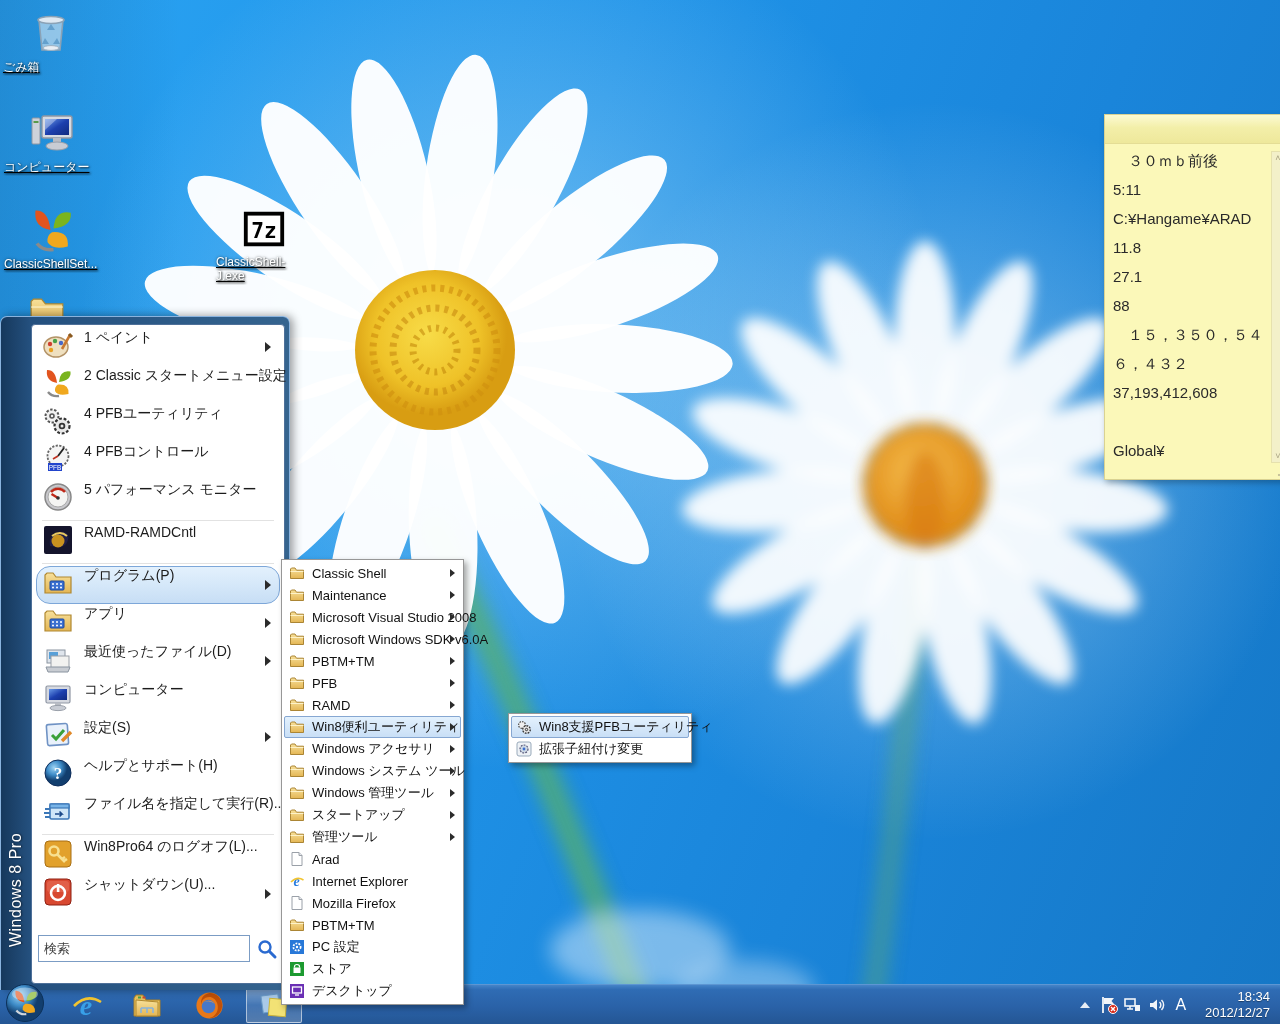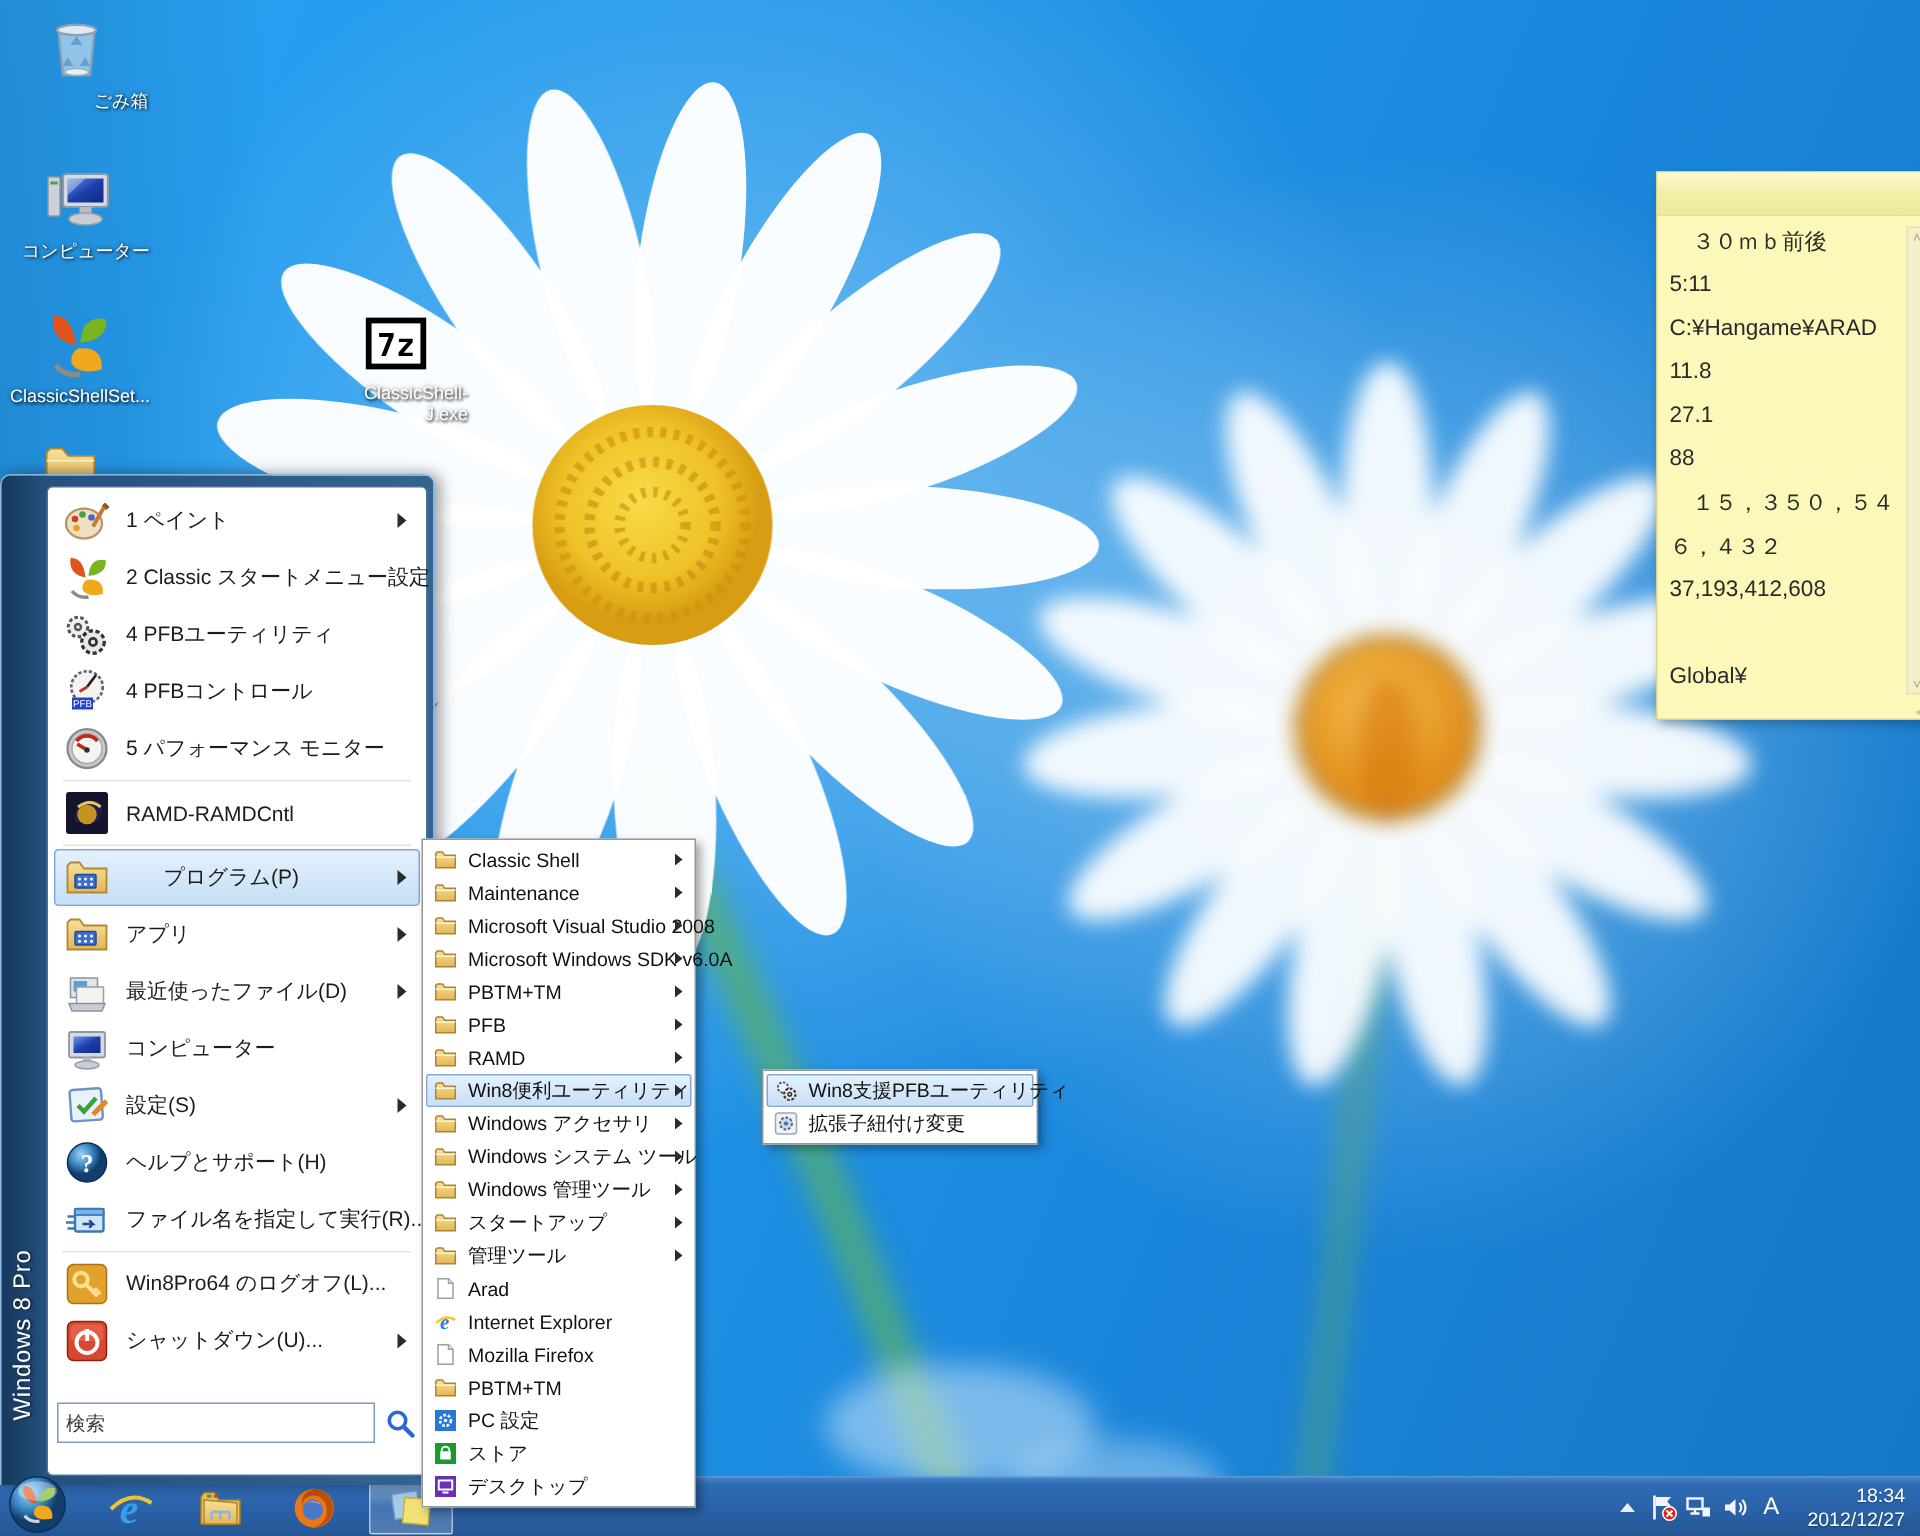--- a/index.html
+++ b/index.html
@@ -12,21 +12,21 @@
     background:
       radial-gradient(circle at 40% 33%, rgba(195,232,252,.50), rgba(195,232,252,0) 42%),
       radial-gradient(circle at 73% 46%, rgba(225,242,252,.45), rgba(225,242,252,0) 34%),
       linear-gradient(90deg, rgba(8,60,110,.22), rgba(8,60,110,0) 14%),
       linear-gradient(112deg, #2aa3f2 0%, #1f93e8 38%, #1a85da 68%, #1577c6 100%);
     overflow:hidden;
   }
   .flowers { position:absolute; left:0; top:0; }
 
   
-  .dicon { position:absolute; width:96px; text-align:right; }
+  .dicon { position:absolute; width:96px; text-align:left;text-decoration:underline; }
   .dicon .img { display:block; margin:0 auto; }
   .dicon .lbl {
     margin-top:3px; font-size:12px; color:#fff;
     text-shadow:1px 1px 2px rgba(0,0,0,.75), 0 0 3px rgba(0,0,0,.5);
   }
 
   
   .note {
     position:absolute; left:1104px; top:114px; width:186px; height:366px;
     background:#fbf8b9; border:1px solid #d9d292; box-shadow:2px 3px 6px rgba(0,0,0,.25);
@@ -57,24 +57,24 @@
     box-shadow:3px 0 10px rgba(0,0,0,.4);
   }
   .banner { position:absolute; left:0px; bottom:10px; width:30px; height:180px;
     display:flex; align-items:center; justify-content:center; }
   .banner span { transform:rotate(-90deg); white-space:nowrap; color:#fff; font-size:16px; letter-spacing:.5px;
     text-shadow:0 1px 2px rgba(0,0,0,.6); }
   .start-panel {
     position:absolute; left:30px; top:7px; width:254px; bottom:6px;
     background:#fff; border:1px solid #4e7099; border-radius:4px; padding:3px 4px;
   }
-  .sm-item { height:38px; display:flex; align-items:center; padding:0 4px 0 5px; position:relative; border:1px solid transparent; }
+  .sm-item { height:38px; display:flex; align-items:flex-start; padding:0 4px 0 5px; position:relative; border:1px solid transparent; }
   .sm-item .ic32 { width:32px; height:32px; flex:0 0 32px; margin-right:10px; }
   .sm-label { font-size:14px; color:#1c1c1c; white-space:nowrap; }
-  .sm-item.sel { background:linear-gradient(#e3f1fd 0%, #c7def5 100%); border:1px solid #7da7d9; border-radius:3px;gap:25px; }
+  .sm-item.sel { background:linear-gradient(#e3f1fd 0%, #c7def5 100%); border:1px solid #7da7d9; border-radius:14px; }
   .arrR { position:absolute; right:8px; top:50%; margin-top:-5px; width:0; height:0;
     border-left:6px solid #2b2b2b; border-top:5px solid transparent; border-bottom:5px solid transparent; }
   .sm-sep { height:1px; background:#e2e2e2; margin:2px 6px; }
   .search-row { display:flex; align-items:center; margin-top:22px; padding:0 2px; }
   .search-box { flex:1; height:27px; background:#fff; border:1px solid #7b9cc4; font-size:13px; color:#3c3c3c;
     display:flex; align-items:center; padding-left:5px; }
   .search-mag { width:22px; height:22px; margin-left:6px; }
 
   
   .submenu {

